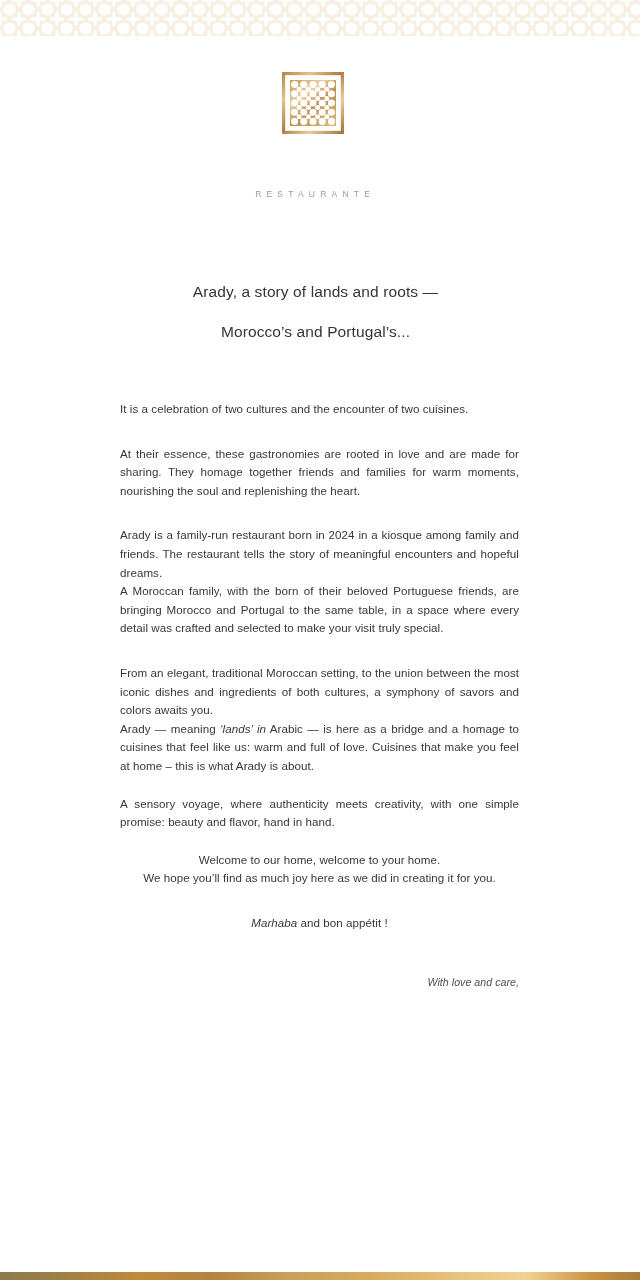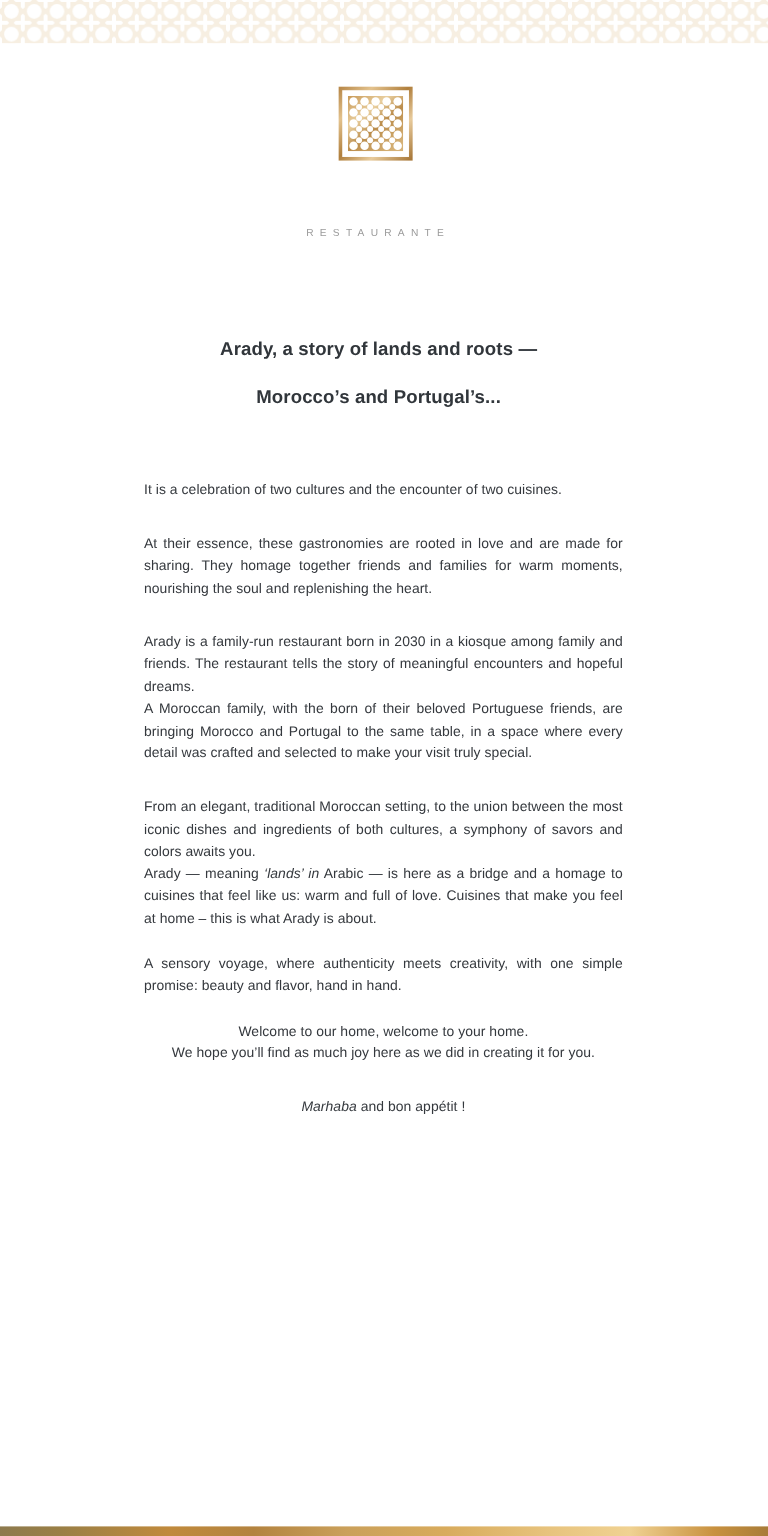--- a/index.html
+++ b/index.html
@@ -66,21 +66,21 @@
   }
 
   
   .headline {
     position: absolute;
     top: 272px;
     left: 0;
     width: 631px;
     text-align: center;
     font-size: 15.5px;
-    font-weight: 700;
+    font-weight: 400;
     color: #31363b;
     line-height: 40px;
     letter-spacing: 0.1px;
   }
   .headline .line { display: block; }
 
   
   .letter {
     position: absolute;
     top: 400px;
@@ -223,34 +223,35 @@
 </div>
 
 <div class="letter">
 
   <p class="para">It is a celebration of two cultures and the encounter of two cuisines.</p>
   <div class="gap-lg"></div>
 
   <p class="para">At their essence, these gastronomies are rooted in love and are made for sharing. They homage together friends and families for warm moments, nourishing the soul and replenishing the heart.</p>
   <div class="gap-lg"></div>
 
-  <p class="para">Arady is a family-run restaurant born in 2030 in a kiosque among family and friends. The restaurant tells the story of meaningful encounters and hopeful dreams.</p>
+  <p class="para">Arady is a family-run restaurant born in 2024 in a kiosque among family and friends. The restaurant tells the story of meaningful encounters and hopeful dreams.</p>
   <p class="para">A Moroccan family, with the born of their beloved Portuguese friends, are bringing Morocco and Portugal to the same table, in a space where every detail was crafted and selected to make your visit truly special.</p>
   <div class="gap-lg"></div>
 
   <p class="para">From an elegant, traditional Moroccan setting, to the union between the most iconic dishes and ingredients of both cultures, a symphony of savors and colors awaits you.</p>
   <p class="para"><span>Arady — meaning </span><em>‘lands’ in</em><span> Arabic — is here as a  bridge and a homage to cuisines that feel like us: warm and full of love. Cuisines that make you feel at home – this is what Arady is about.</span></p>
   <div class="gap-md"></div>
 
   <p class="para">A sensory voyage, where authenticity meets creativity, with one simple promise: beauty and flavor, hand in hand.</p>
   <div class="gap-md"></div>
 
   <p class="para flush">Welcome to our home, welcome to your home.</p>
   <p class="para flush">We hope you’ll find as much joy here as we did in creating it for you.</p>
   <div class="gap-lg"></div>
 
   <p class="para flush"><em>Marhaba</em><span> and bon appétit !</span></p>
 
   <div class="sig">
+    <span>With love and care,</span>
   </div>
 </div>
 
 <div class="gold-bar"></div>
 
 </body></html>

